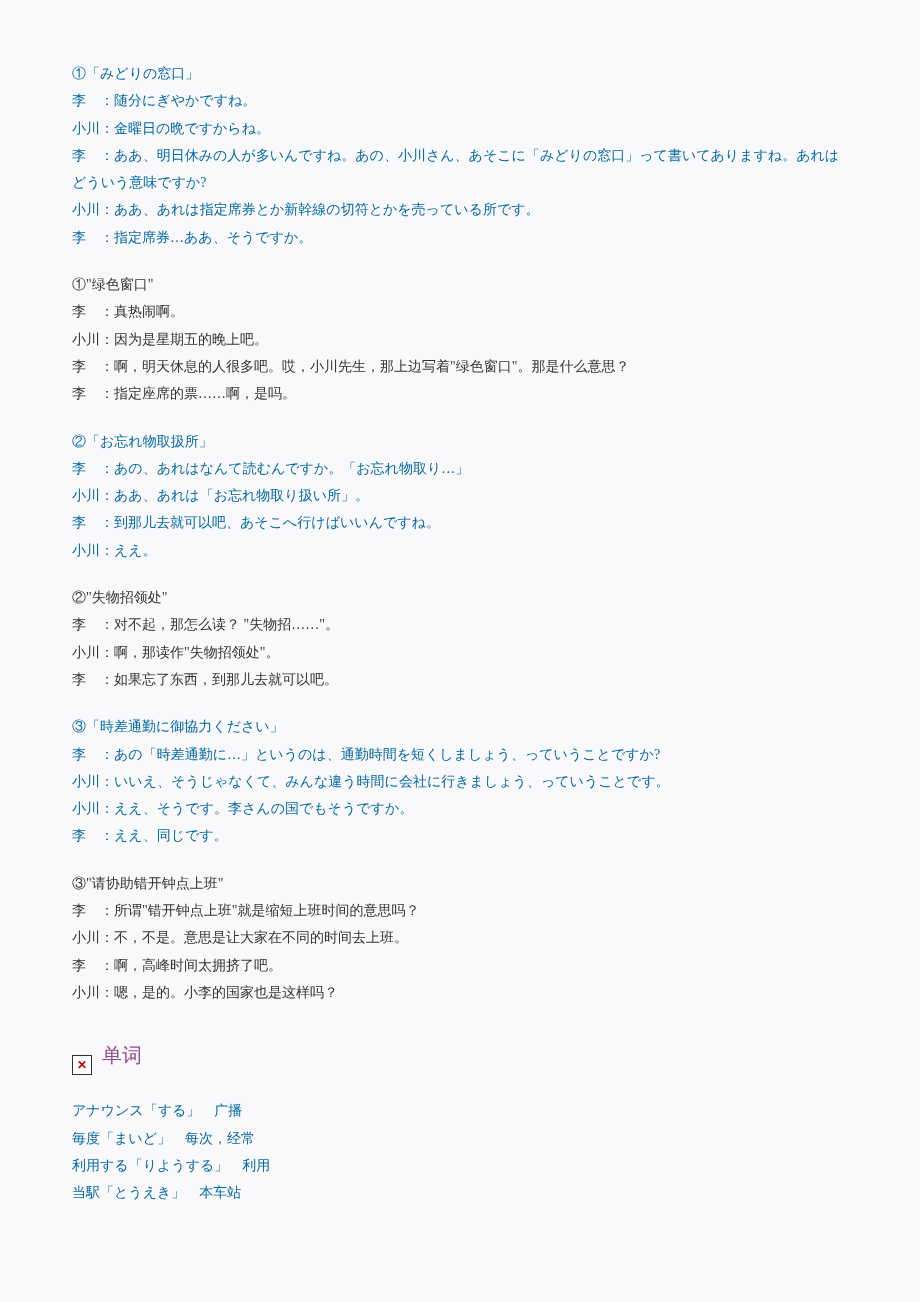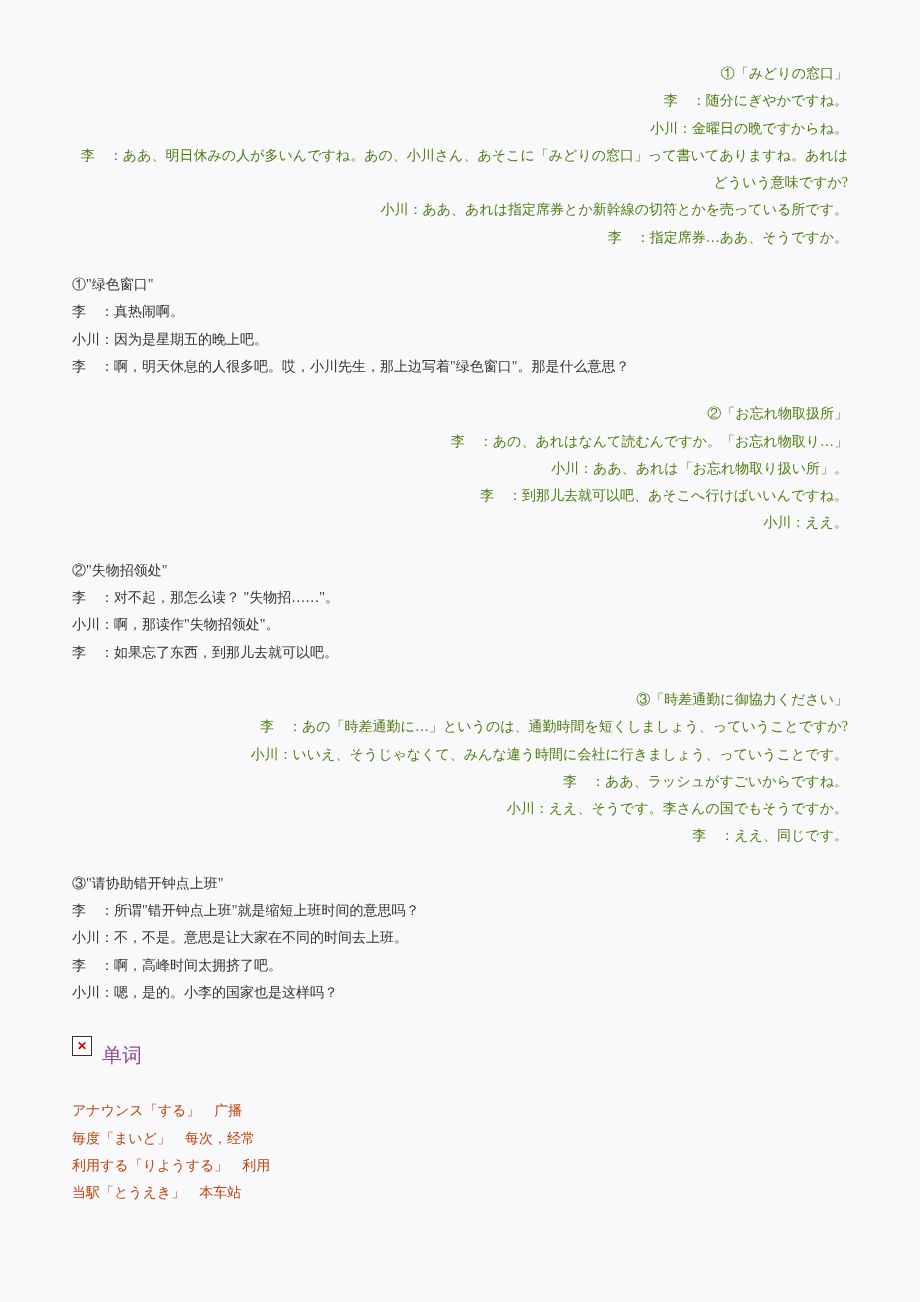--- a/index.html
+++ b/index.html
@@ -6,27 +6,27 @@
     margin: 0;
     padding: 60px 72px;
     background: #f9f8fb;
     font-family: "SimSun", "宋体", "MS Mincho", serif;
     font-size: 14px;
     line-height: 1.95;
     color: #333;
     width: 920px;
     box-sizing: border-box;
   }
-  .jp { color: #4d7c0f; text-align: right; }
+  .jp { color: #0369a1; }
   .cn { color: #333; }
   p { margin: 0; }
   .block { margin-bottom: 20px; }
   .section-heading {
     display: flex;
-    align-items: flex-start;
+    align-items: flex-end;
     margin: 30px 0 22px 0;
   }
   .broken-img {
     width: 18px;
     height: 18px;
     border: 1px solid #333;
     display: flex;
     align-items: center;
     justify-content: center;
     margin-right: 10px;
@@ -36,39 +36,40 @@
     content: "✕";
     color: #c00;
     font-size: 12px;
     font-weight: bold;
     font-family: sans-serif;
   }
   .heading-text {
     color: #934a91;
     font-size: 20px;
   }
-  .vocab-row { color: #c2410c; }
+  .vocab-row { color: #0369a1; }
 </style>
 </head>
 <body>
 
 <div class="block">
   <p class="jp">①「みどりの窓口」</p>
   <p class="jp">李　：随分にぎやかですね。</p>
   <p class="jp">小川：金曜日の晩ですからね。</p>
   <p class="jp">李　：ああ、明日休みの人が多いんですね。あの、小川さん、あそこに「みどりの窓口」って書いてありますね。あれはどういう意味ですか?</p>
   <p class="jp">小川：ああ、あれは指定席券とか新幹線の切符とかを売っている所です。</p>
   <p class="jp">李　：指定席券…ああ、そうですか。</p>
 </div>
 
 <div class="block">
   <p class="cn">①"绿色窗口"</p>
   <p class="cn">李　：真热闹啊。</p>
   <p class="cn">小川：因为是星期五的晚上吧。</p>
   <p class="cn">李　：啊，明天休息的人很多吧。哎，小川先生，那上边写着"绿色窗口"。那是什么意思？</p>
+  <p class="cn">李　：指定座席的票……啊，是吗。</p>
 </div>
 
 <div class="block">
   <p class="jp">②「お忘れ物取扱所」</p>
   <p class="jp">李　：あの、あれはなんて読むんですか。「お忘れ物取り…」</p>
   <p class="jp">小川：ああ、あれは「お忘れ物取り扱い所」。</p>
   <p class="jp">李　：到那儿去就可以吧、あそこへ行けばいいんですね。</p>
   <p class="jp">小川：ええ。</p>
 </div>
 
@@ -76,21 +77,20 @@
   <p class="cn">②"失物招领处"</p>
   <p class="cn">李　：对不起，那怎么读？ "失物招……"。</p>
   <p class="cn">小川：啊，那读作"失物招领处"。</p>
   <p class="cn">李　：如果忘了东西，到那儿去就可以吧。</p>
 </div>
 
 <div class="block">
   <p class="jp">③「時差通勤に御協力ください」</p>
   <p class="jp">李　：あの「時差通勤に…」というのは、通勤時間を短くしましょう、っていうことですか?</p>
   <p class="jp">小川：いいえ、そうじゃなくて、みんな違う時間に会社に行きましょう、っていうことです。</p>
-  <p class="jp">李　：ああ、ラッシュがすごいからですね。</p>
   <p class="jp">小川：ええ、そうです。李さんの国でもそうですか。</p>
   <p class="jp">李　：ええ、同じです。</p>
 </div>
 
 <div class="block">
   <p class="cn">③"请协助错开钟点上班"</p>
   <p class="cn">李　：所谓"错开钟点上班"就是缩短上班时间的意思吗？</p>
   <p class="cn">小川：不，不是。意思是让大家在不同的时间去上班。</p>
   <p class="cn">李　：啊，高峰时间太拥挤了吧。</p>
   <p class="cn">小川：嗯，是的。小李的国家也是这样吗？</p>

